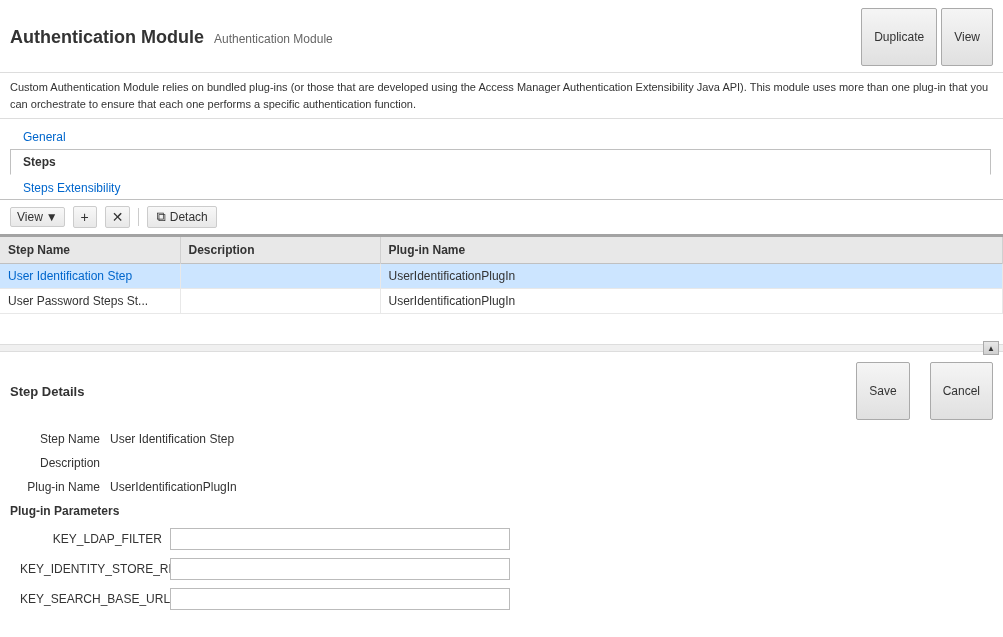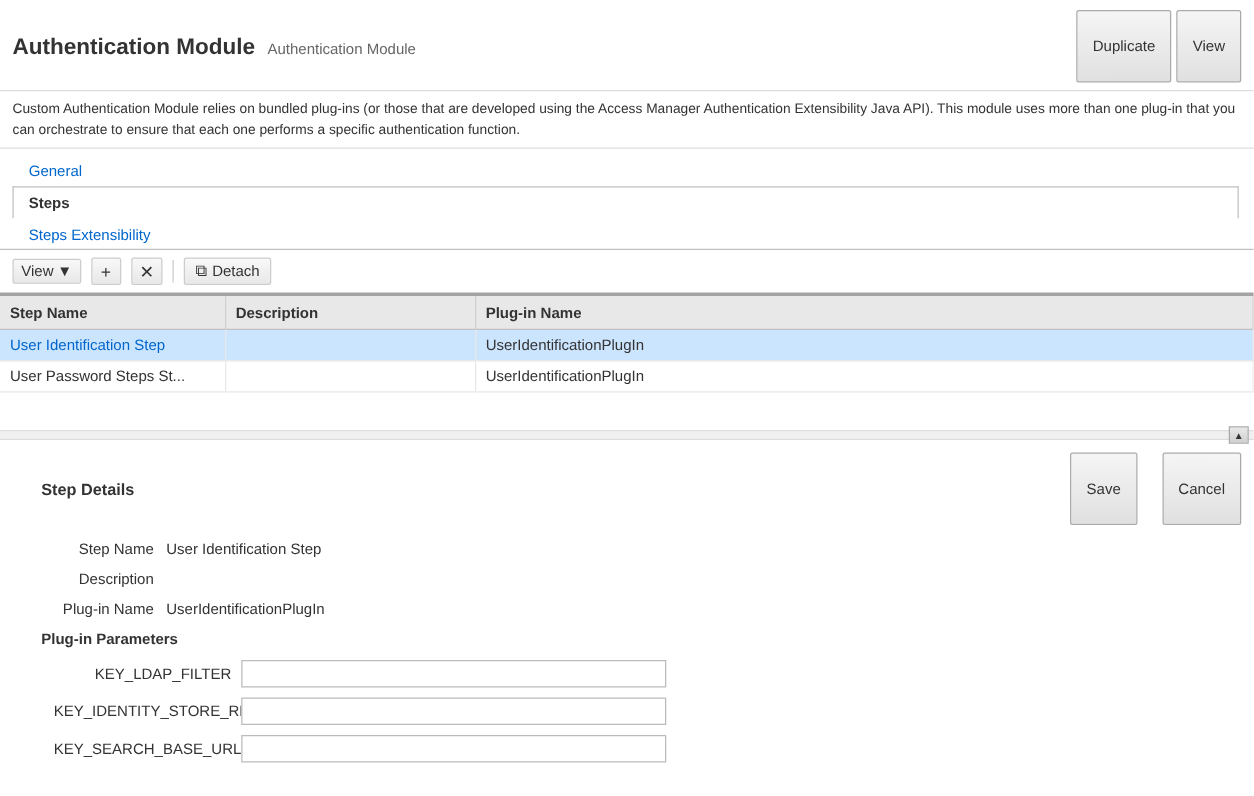--- a/index.html
+++ b/index.html
@@ -184,21 +184,20 @@
       cursor: ns-resize;
       display: flex;
       align-items: center;
       justify-content: center;
       font-size: 8px;
     }
 
     
     .step-details {
       padding: 10px 10px 10px 10px;
-      margin-left: 23px;
     }
     .step-details-header {
       display: flex;
       align-items: center;
       justify-content: space-between;
       margin-bottom: 12px;
     }
     .step-details-title {
       font-size: 13px;
       font-weight: bold;

